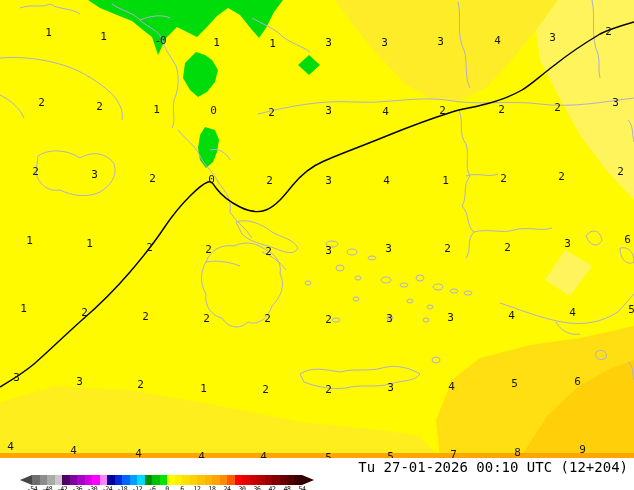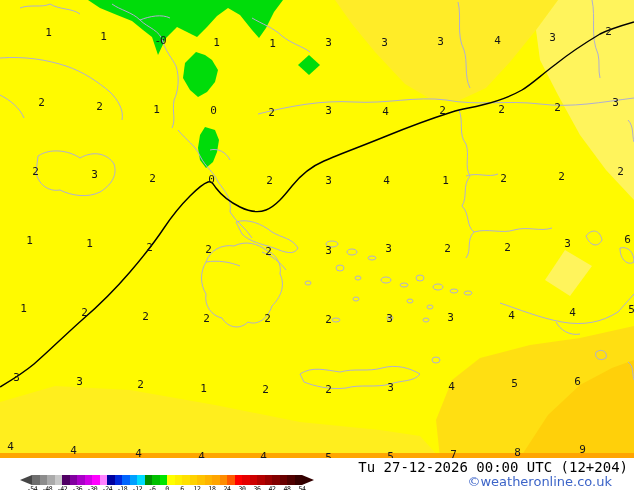--- a/index.html
+++ b/index.html
@@ -202,22 +202,21 @@
         <span class="tnum" style="left: 263px; top: 457px;">4</span>
         <span class="tnum" style="left: 328px; top: 458px;">5</span>
         <span class="tnum" style="left: 390px; top: 457px;">5</span>
         <span class="tnum" style="left: 453px; top: 455px;">7</span>
         <span class="tnum" style="left: 517px; top: 453px;">8</span>
         <span class="tnum" style="left: 582px; top: 450px;">9</span>
       </div>
   </div>
 
   <div id="footer">
-    <div id="datetime">Tu 27-12-2026 00:00 UTC (12+204)</div>
-    <div id="copyright" style="color: rgb(60, 100, 200);">©weatheronline.co.uk</div>
+    <div id="datetime">Tu 27-01-2026 00:10 UTC (12+204)</div>
     <div id="scalebar">
       <div id="arrow-left" class="arrow"></div>
       <div id="scale-segs">
           <div class="seg" style="background: rgb(110, 110, 110);"></div>
           <div class="seg" style="background: rgb(140, 140, 140);"></div>
           <div class="seg" style="background: rgb(170, 170, 170);"></div>
           <div class="seg" style="background: rgb(200, 200, 200);"></div>
           <div class="seg" style="background: rgb(80, 0, 100);"></div>
           <div class="seg" style="background: rgb(130, 0, 160);"></div>
           <div class="seg" style="background: rgb(170, 0, 200);"></div>

